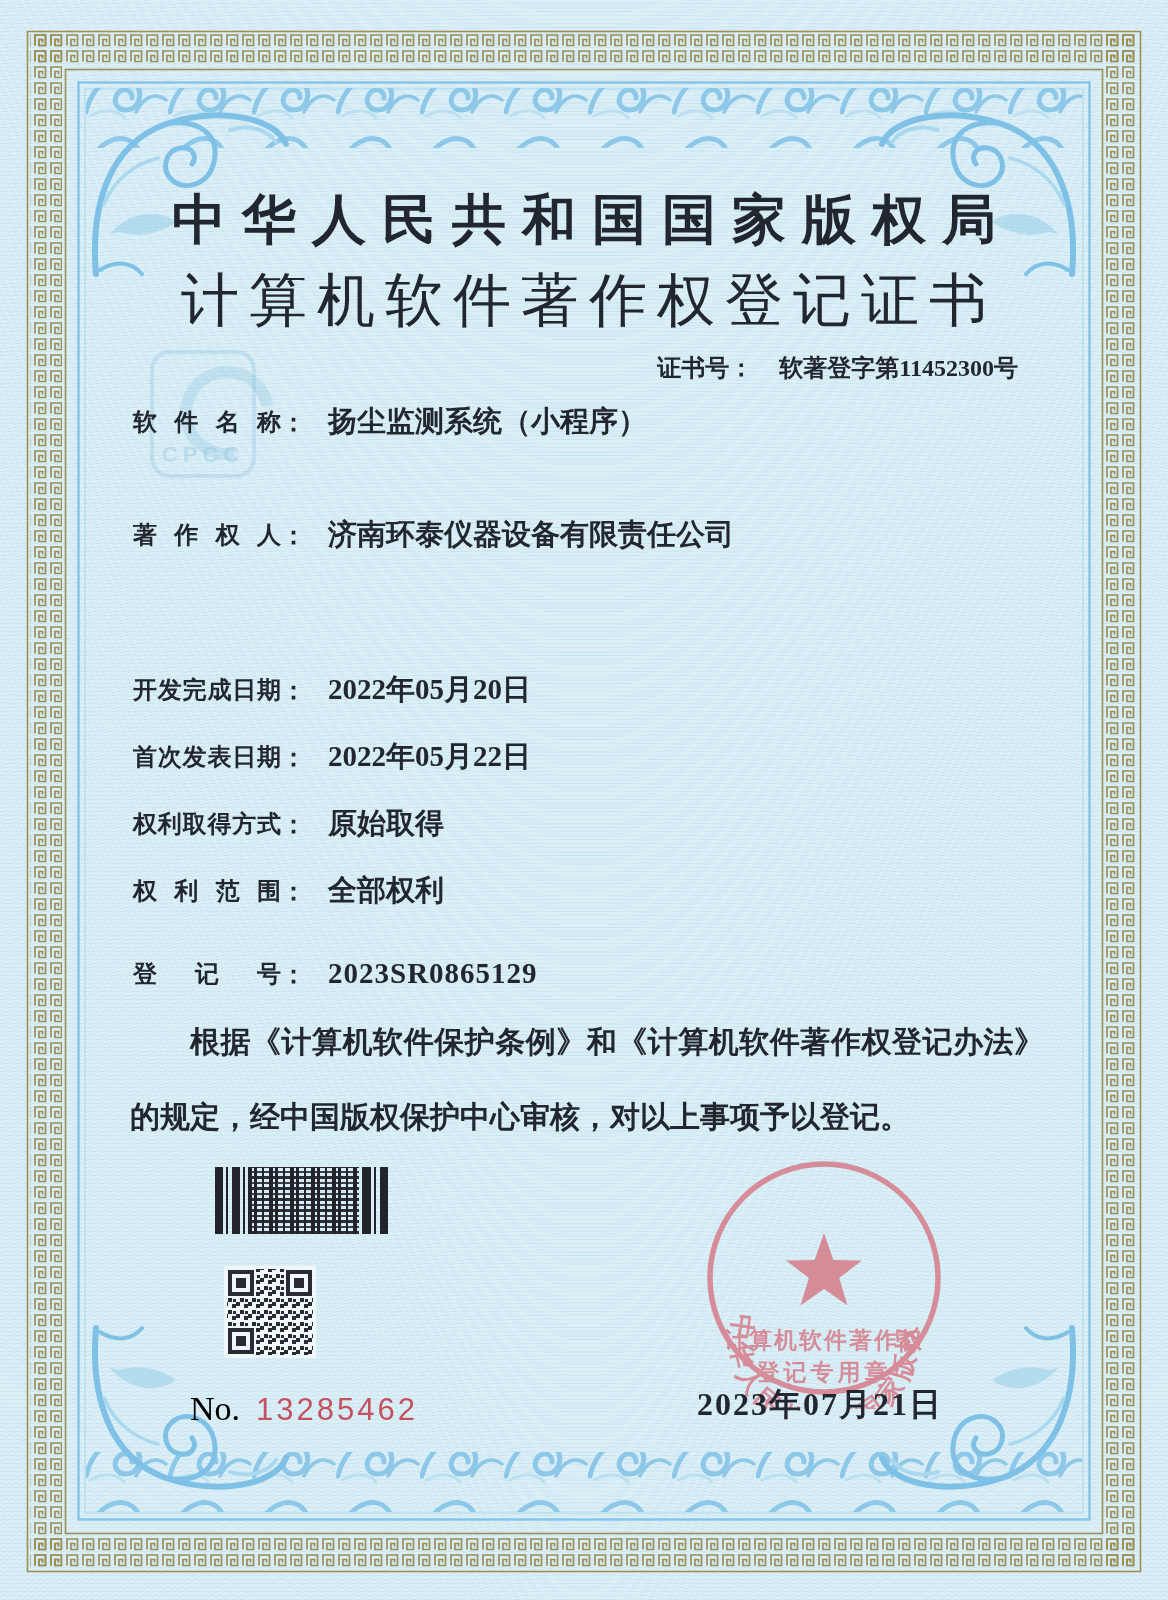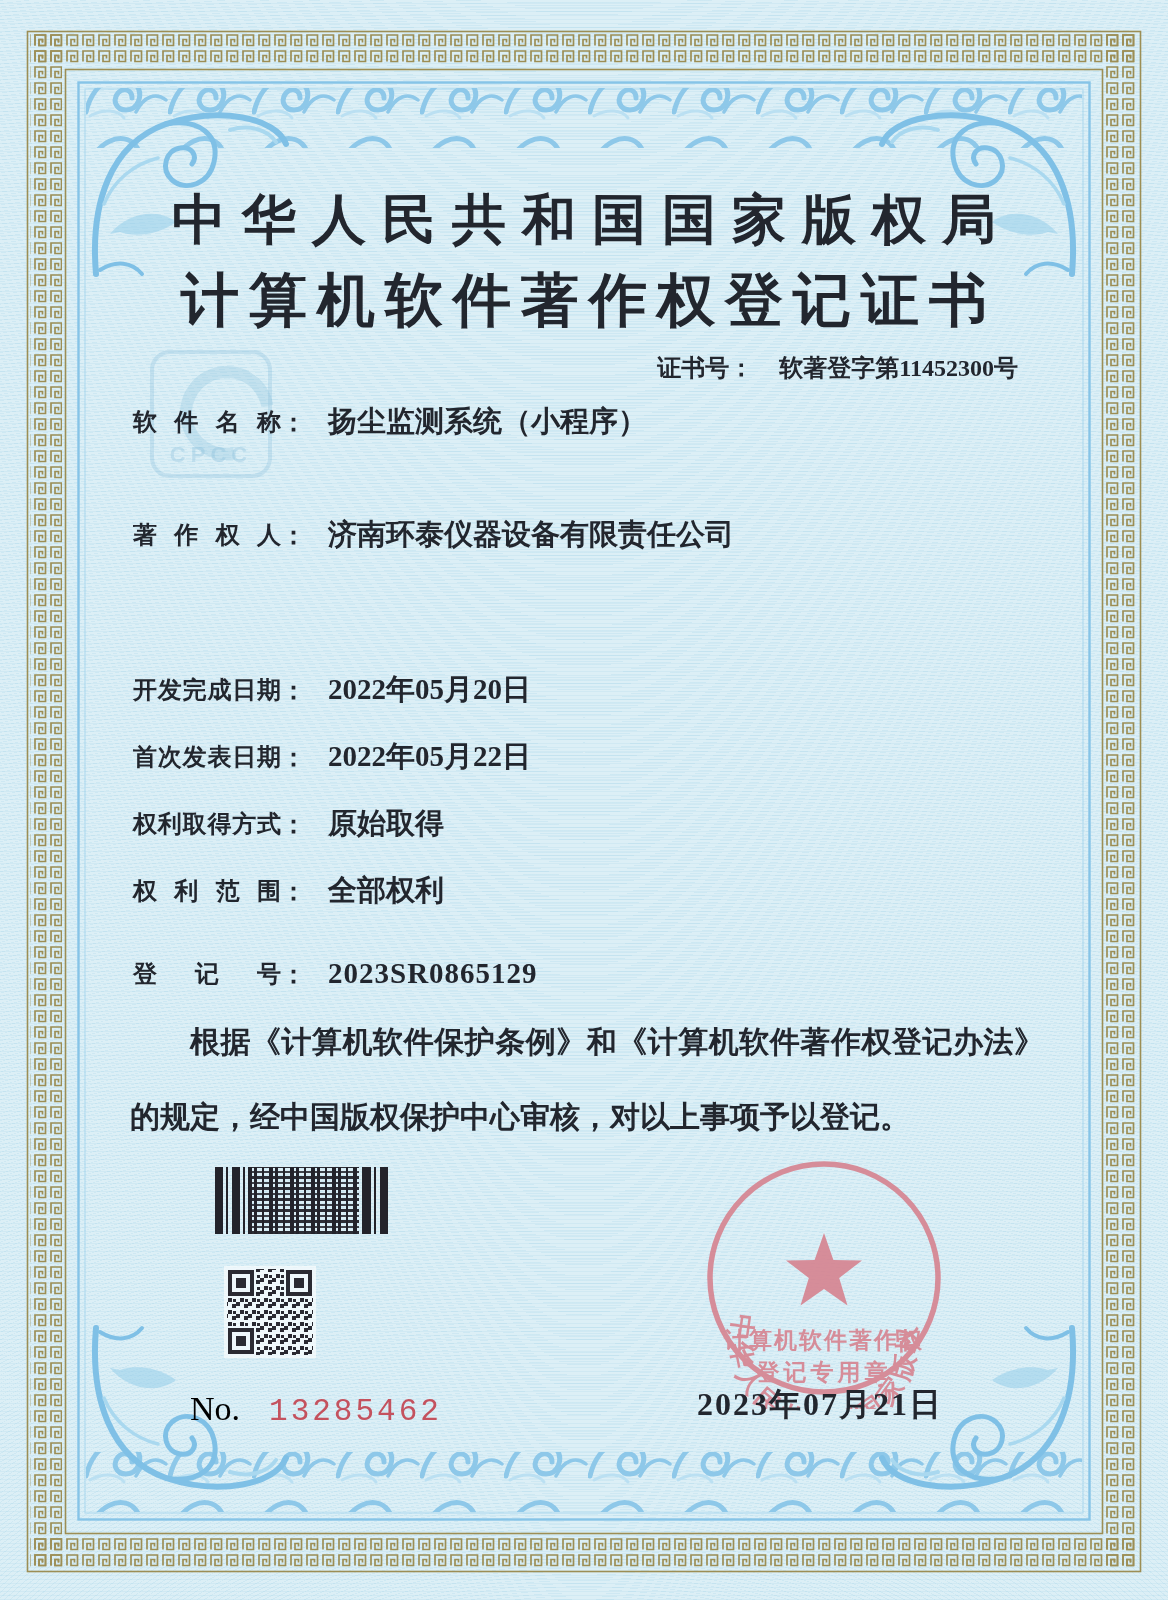--- a/index.html
+++ b/index.html
@@ -12,42 +12,42 @@
   .bg{
     position:absolute;inset:0;
     background-color:#dceff6;
     background-image:
       repeating-radial-gradient(ellipse 1600px 1000px at 50% 115%, rgba(120,190,222,0.14) 0 1px, transparent 1px 5px),
       repeating-linear-gradient(0deg, rgba(135,198,226,0.14) 0 1px, transparent 1px 4px);
   }
   svg.layer{position:absolute;left:0;top:0;}
   
   .watermark{
-    position:absolute;left:150px;top:350px;width:122px;height:128px;
+    position:absolute;left:150px;top:350px;width:106px;height:128px;
     border:4px solid rgba(135,190,218,0.30);border-radius:20px;
     box-sizing:border-box;
   }
   .watermark .wm-ring{
     position:absolute;left:26px;top:12px;width:70px;height:70px;border-radius:50%;
     border:12px solid rgba(135,190,218,0.28);border-right-color:transparent;
     transform:rotate(35deg);
   }
   .watermark .wm-text{
     position:absolute;left:0;right:0;bottom:6px;text-align:center;
     font-family:"Liberation Sans","DejaVu Sans",sans-serif;
     font-weight:bold;font-size:22px;letter-spacing:5px;color:rgba(135,190,218,0.35);
   }
   
   .authority{
     position:absolute;left:0;right:0;top:184px;text-align:center;
     font-size:54px;font-weight:bold;letter-spacing:16px;text-indent:16px;
   }
   .cert-title{
     position:absolute;left:0;right:0;top:262px;text-align:center;
-    font-size:58px;font-weight:bold;letter-spacing:10px;text-indent:10px;
+    font-size:58px;font-weight:normal;letter-spacing:10px;text-indent:10px;
   }
   .certno{
     position:absolute;top:352px;right:150px;
     font-size:24px;font-weight:bold;white-space:nowrap;
   }
   .certno .cn-label{margin-right:26px;font-family:Liberation Mono, monospace;}
   
   .row{position:absolute;left:133px;white-space:nowrap;}
   .lbl{
     display:inline-block;width:148px;vertical-align:top;
@@ -79,22 +79,22 @@
       repeating-linear-gradient(90deg, #23232b 0 4px, transparent 4px 6px, #23232b 6px 9px, transparent 9px 14px, #23232b 14px 16px, transparent 16px 21px);
   }
   .bc-end{
     width:26px;height:100%;
     background:repeating-linear-gradient(90deg,#23232b 0 9px,transparent 9px 12px,#23232b 12px 14px,transparent 14px 18px);
   }
   
   .serial{position:absolute;left:190px;top:1390px;white-space:nowrap;}
   .serial .no-label{font-size:34px;color:#000000;}
   .serial .no-value{
-    font-family:Liberation Mono, monospace;
-    font-size:31px;color:#c4525e;letter-spacing:3px;margin-left:29px;
+    font-family:Liberation Sans, sans-serif;
+    font-size:31px;color:#c4525e;letter-spacing:3px;margin-left:16px;
   }
   .issue-date{position:absolute;left:688px;top:1383px;font-size:32px;font-weight:bold;letter-spacing:2px;margin-left:9px;}
 </style>
 </head>
 <body>
 
 <div class="bg"></div>
 
 <svg class="layer" width="1168" height="1600" aria-hidden="true">
   <defs>

